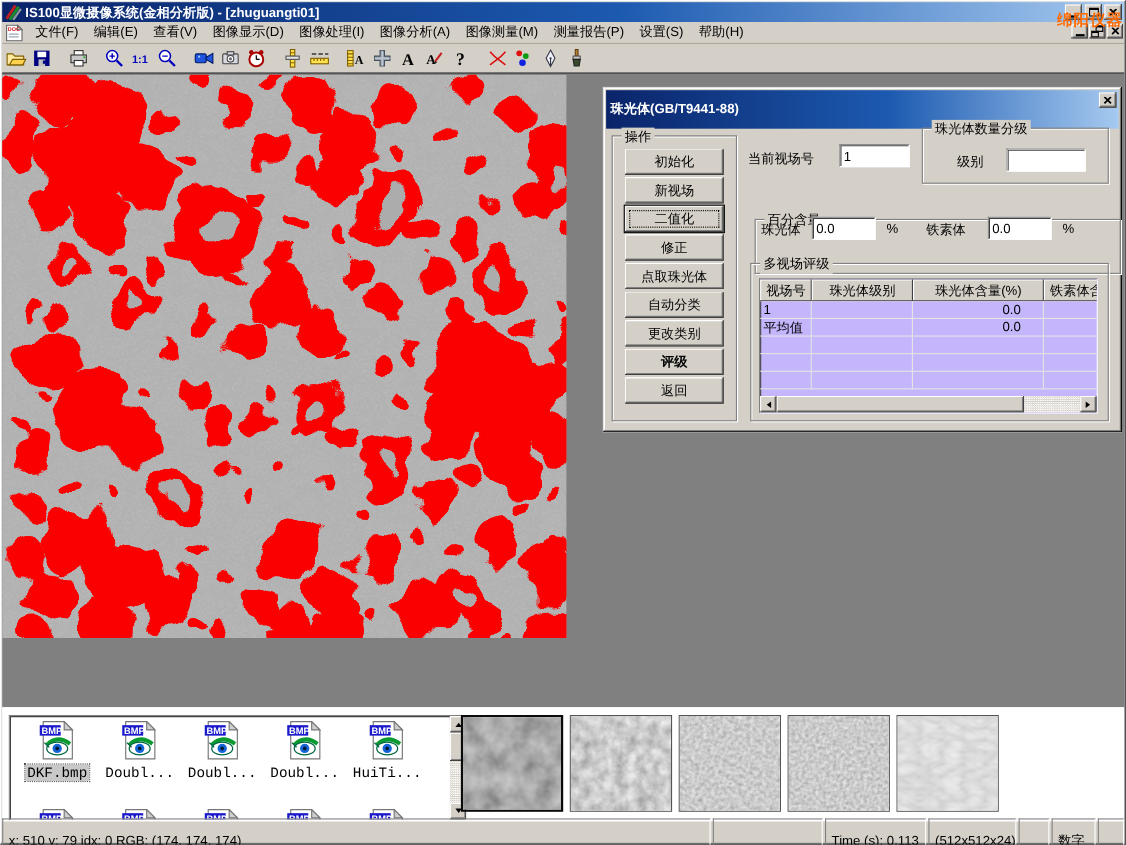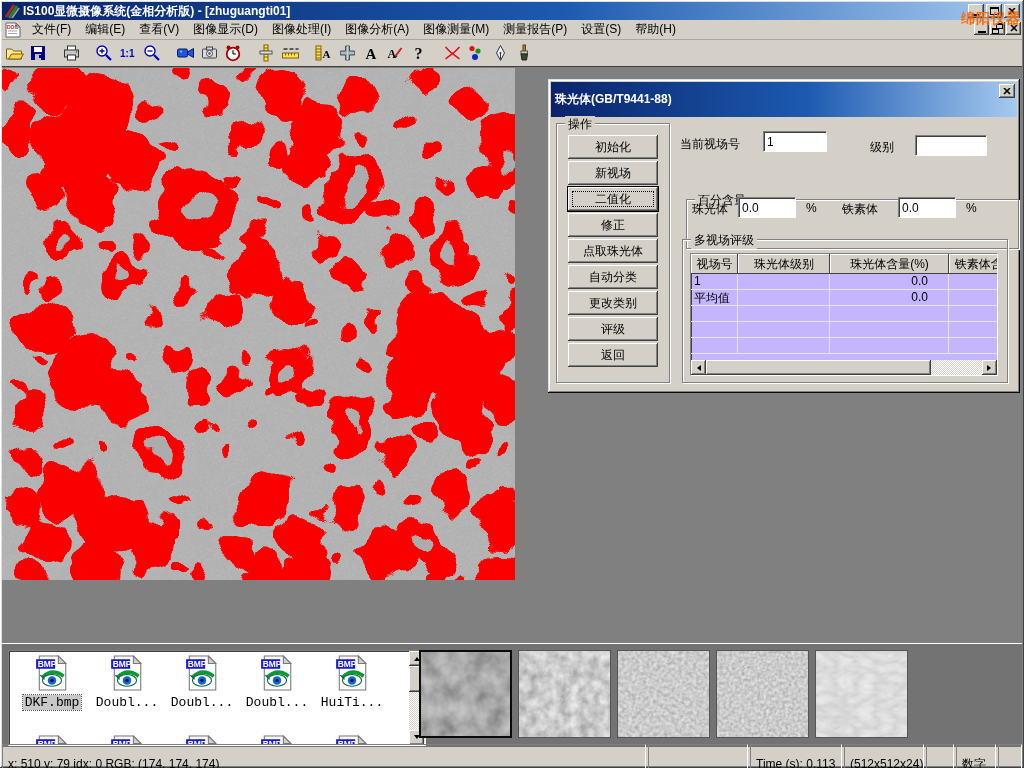--- a/index.html
+++ b/index.html
@@ -61,21 +61,21 @@
   .sbtn{width:15px;height:15px;background:#d4d0c8;flex:none;display:flex;align-items:center;justify-content:center;
     box-shadow:inset -1px -1px 0 #404040, inset 1px 1px 0 #fff, inset -2px -2px 0 #808080;}
   .sthumb{height:15px;background:#d4d0c8;flex:none;
     box-shadow:inset -1px -1px 0 #404040, inset 1px 1px 0 #fff, inset -2px -2px 0 #808080;}
   .arr{width:0;height:0;border:3px solid transparent;}
   .arr.left{border-right:4px solid #000;margin-left:-2px;}
   .arr.right{border-left:4px solid #000;margin-right:-2px;}
   .arr.up{border-bottom:4px solid #000;margin-top:-2px;}
   .arr.down{border-top:4px solid #000;margin-bottom:-2px;}
   
-  .filepane{position:absolute;top:643px;left:2px;width:1020px;height:104px;background:#737373;box-shadow:inset 0 1px 0 #fff;text-decoration:underline;}
+  .filepane{position:absolute;top:643px;left:2px;width:1020px;height:104px;background:#ffffff;box-shadow:inset 0 1px 0 #fff;text-decoration:underline;}
   .filelist{position:absolute;left:6px;top:7px;width:416px;height:94px;background:#fff;border:1px solid;border-color:#808080 #fff #fff #808080;box-shadow:inset 1px 1px 0 #404040;overflow:hidden;}
   .fitem{position:absolute;width:74px;text-align:center;}
   .fitem .fname{display:inline-block;font-family:"Liberation Mono",monospace;font-size:13px;margin-top:1px;padding:0 2px;white-space:nowrap;}
   .fitem.sel .fname{background:#c8c8c8;outline:1px dotted #555;}
   .vscroll{position:absolute;right:0;top:0;width:16px;height:100%;background:repeating-conic-gradient(#fff 0% 25%, #d4d0c8 0% 50%) 0 0/2px 2px;}
   .vscroll .sbtn{position:absolute;left:0;width:15px;}
   .vscroll .vthumb{position:absolute;left:0;top:15px;width:15px;height:26px;background:#d4d0c8;
     box-shadow:inset -1px -1px 0 #404040, inset 1px 1px 0 #fff, inset -2px -2px 0 #808080;}
   .thumb{position:absolute;top:7px;width:93px;height:88px;border:1px solid #555;box-sizing:border-box;}
   .thumb.sel{border:2px solid #0a0a0a;}
@@ -497,27 +497,30 @@
 
       <div class="groupbox" style="left:8px;top:44px;width:112px;height:258px;">
         <span class="glabel">操作</span>
         <div class="opbtn" style="top:11px;">初始化</div>
         <div class="opbtn" style="top:37px;">新视场</div>
         <div class="opbtn focused" style="top:63px;">二值化</div>
         <div class="opbtn" style="top:89px;">修正</div>
         <div class="opbtn" style="top:115px;">点取珠光体</div>
         <div class="opbtn" style="top:141px;">自动分类</div>
         <div class="opbtn" style="top:167px;">更改类别</div>
-        <div class="opbtn" style="top:193px;">评级</div>
+        <div class="opbtn" style="top:193px;font-weight:bold;">评级</div>
         <div class="opbtn" style="top:219px;">返回</div>
       </div>
 
       <span class="dlabel" style="left:132px;top:57px;">当前视场号</span>
       <input class="field" style="left: 215px; top: 52px; width: 64px; height: 21px;" readonly="" value="1">
 
+      <div class="groupbox" style="left:290px;top:37px;width:168px;height:49px;">
+        <span class="glabel">珠光体数量分级</span>
+      </div>
       <span class="dlabel" style="left:322px;top:60px;">级别</span>
       <input class="field" style="left: 367px; top: 56px; width: 72px; height: 21px;" readonly="" value="">
 
       <div class="groupbox" style="left:138px;top:120px;width:320px;height:48px;padding-left:11px;">
         <span class="glabel">百分含量</span>
       </div>
       <span class="dlabel" style="left:144px;top:122px;">珠光体</span>
       <input class="field" style="left: 190px; top: 118px; width: 58px; height: 21px;" readonly="" value="0.0">
       <span class="dlabel" style="left:258px;top:122px;">%</span>
       <span class="dlabel" style="left:294px;top:122px;">铁素体</span>

